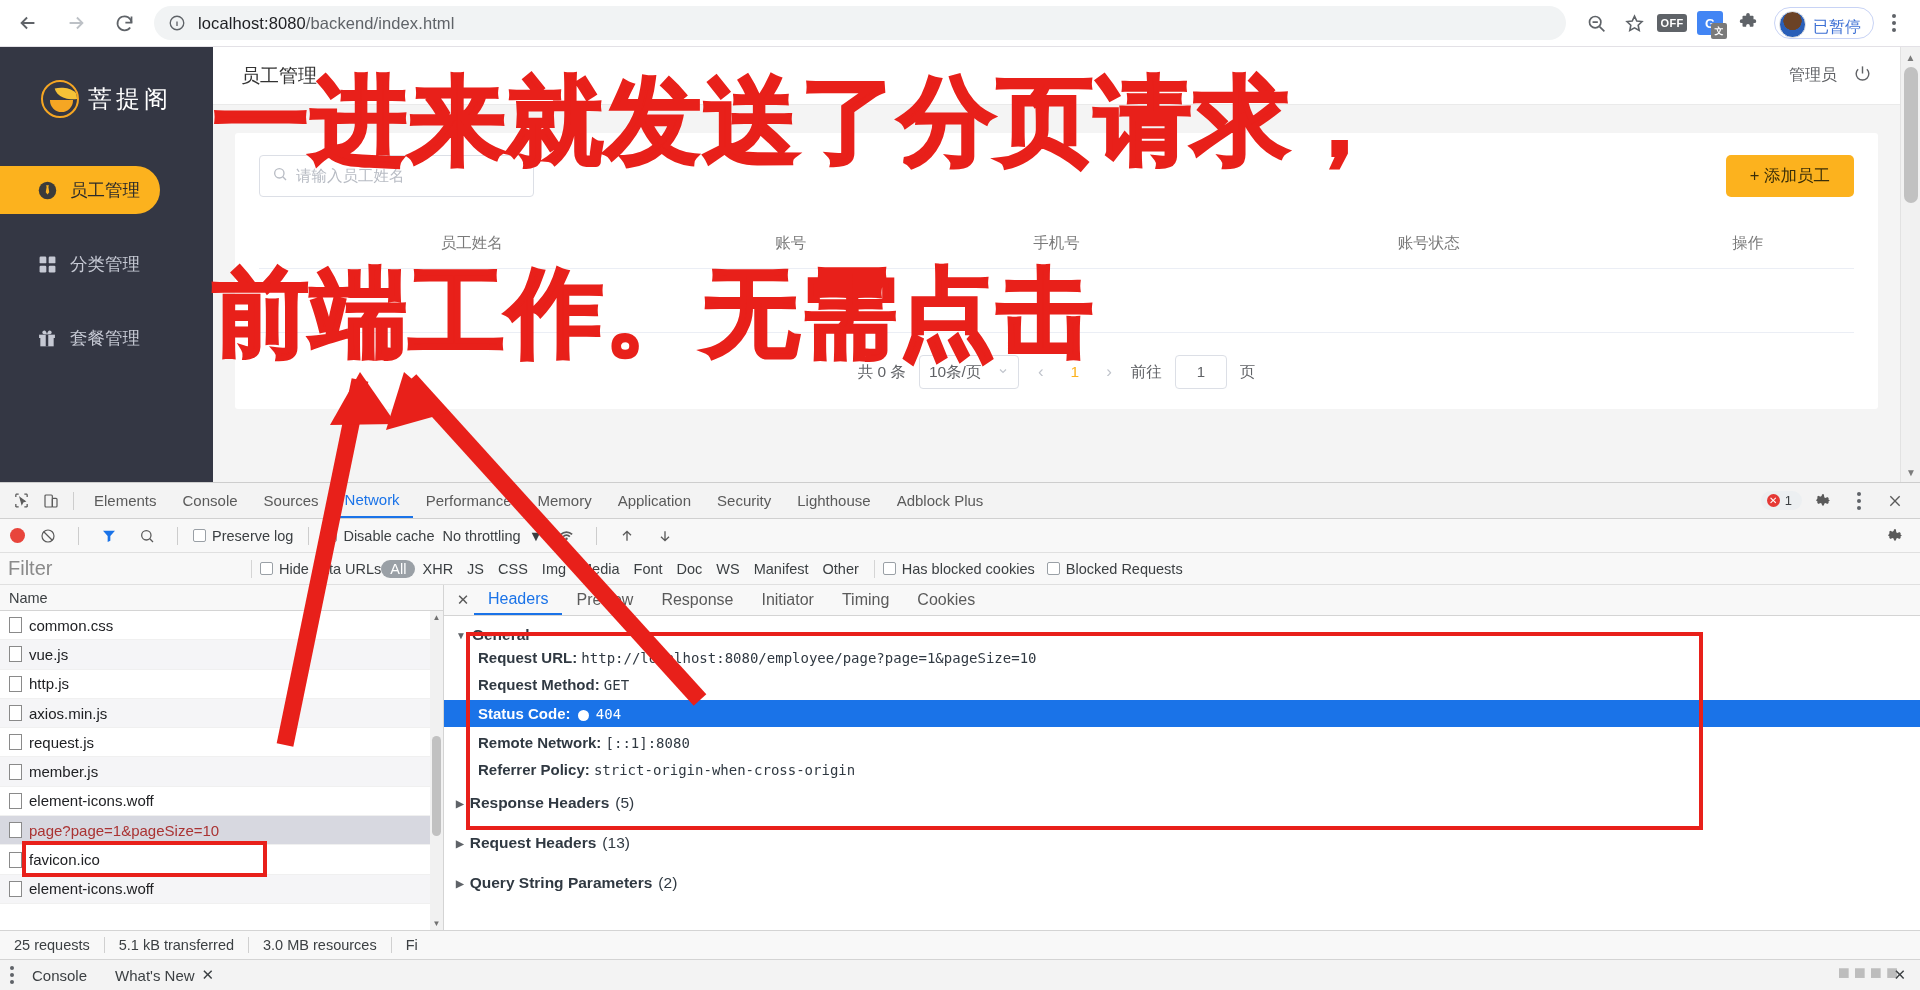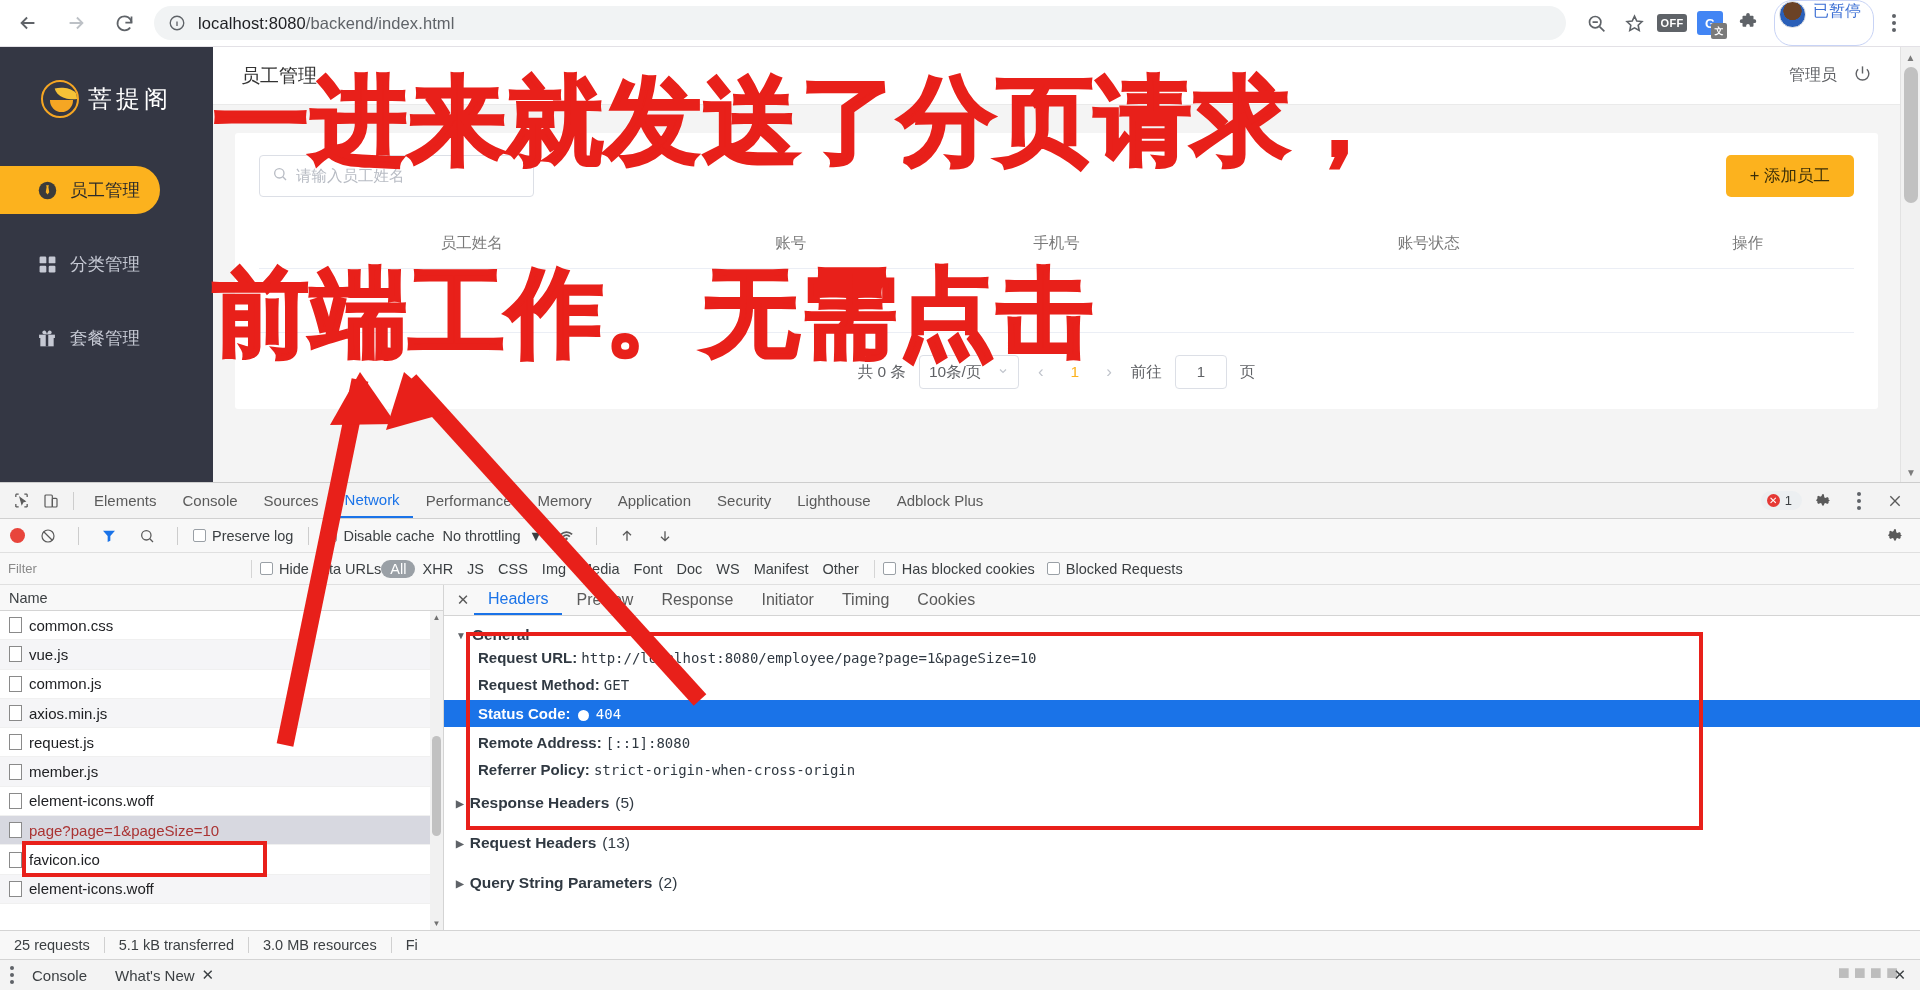--- a/index.html
+++ b/index.html
@@ -47,21 +47,21 @@
     width: 26px; height: 24px; background: #4285f4; border-radius: 3px;
     display: flex; align-items: center; justify-content: center;
     color: #fff; font-size: 13px; font-weight: bold; position: relative;
   }
   .gtrans .sub {
     position: absolute; right: -4px; bottom: -4px; width: 16px; height: 16px;
     background: #7a7a7a; border-radius: 2px; color: #fff; font-size: 9px;
     display: flex; align-items: center; justify-content: center;
   }
   .profile-pill {
-    display: flex; align-items: flex-start; gap: 7px; height: 46px;
+    display: flex; align-items: flex-end; gap: 7px; height: 32px;
     border: 1px solid #c8d3f5; border-radius: 18px; padding: 0 12px 0 4px;
     margin-left: 6px;
   }
   .avatar {
     width: 27px; height: 27px; border-radius: 50%;
     background: radial-gradient(circle at 50% 36%, #6b4226 0 44%, #2a5fb8 46% 100%);
     border: 1px solid #dadce0; flex: none;
   }
   .profile-pill .ptext { font-size: 16px; color: #3c6fd4; white-space: nowrap; }
   .kebab { display: flex; flex-direction: column; gap: 3px; align-items: center; }
@@ -179,21 +179,21 @@
   }
   .rec-dot { width: 15px; height: 15px; border-radius: 50%; background: #e8453c; }
   .chk { display: flex; align-items: center; gap: 6px; font-size: 14.5px; color: #3c4043; }
   .chk .box { width: 13px; height: 13px; border: 1px solid #9aa0a6; border-radius: 2px; background: #fff; }
   .throttle { font-size: 14.5px; color: #3c4043; }
 
   .dt-filter {
     height: 32px; display: flex; align-items: center; border-bottom: 1px solid #e0e0e0;
     background: #f8f8f8;
   }
-  .filter-input { width: 243px; padding-left: 8px; color: #8a8a8a; font-size: 13px; }
+  .filter-input { width: 243px; padding-left: 8px; color: #8a8a8a; font-size: 20px; }
   .fdiv { width: 1px; height: 18px; background: #d5d5d5; margin: 0 8px; }
   .ftype { font-size: 14.5px; color: #3c4043; padding: 0 7px; }
   .ftype.sel { background: #9aa0a6; color: #fff; border-radius: 9px; padding: 1px 9px; }
 
   .dt-body { position: absolute; top: 102px; left: 0; right: 0; bottom: 60px; display: flex; }
   .req-list { width: 444px; border-right: 1px solid #d4d4d4; position: relative; background: #fff; }
   .req-head { height: 26px; border-bottom: 1px solid #d4d4d4; display: flex; align-items: center; padding-left: 9px; font-size: 14.5px; color: #3c4043; background: #f8f8f8; }
   .req-rows { position: absolute; top: 26px; left: 0; right: 0; bottom: 0; overflow: hidden; }
   .req-row {
     height: 29.3px; display: flex; align-items: center; gap: 7px;
@@ -581,21 +581,21 @@
           <div class="req-row">
             <span class="file-ico"></span>
             <span class="rname">common.css</span>
           </div>
           <div class="req-row">
             <span class="file-ico"></span>
             <span class="rname">vue.js</span>
           </div>
           <div class="req-row">
             <span class="file-ico"></span>
-            <span class="rname">common.js</span>
+            <span class="rname">http.js</span>
           </div>
           <div class="req-row">
             <span class="file-ico"></span>
             <span class="rname">axios.min.js</span>
           </div>
           <div class="req-row">
             <span class="file-ico"></span>
             <span class="rname">request.js</span>
           </div>
           <div class="req-row">
@@ -648,21 +648,21 @@
           <div class="kv">
             <b>Request Method:</b>
             <span class="mono">GET</span>
           </div>
           <div class="kv status">
             <b>Status Code:</b>
             <span class="status-circle"></span>
             <span class="mono">404</span>
           </div>
           <div class="kv">
-            <b>Remote Address:</b>
+            <b>Remote Network:</b>
             <span class="mono">[::1]:8080</span>
           </div>
           <div class="kv">
             <b>Referrer Policy:</b>
             <span class="mono">strict-origin-when-cross-origin</span>
           </div>
 
           <div class="collapsed">
             <span class="tri">▶</span>
             <span>Response Headers</span>

